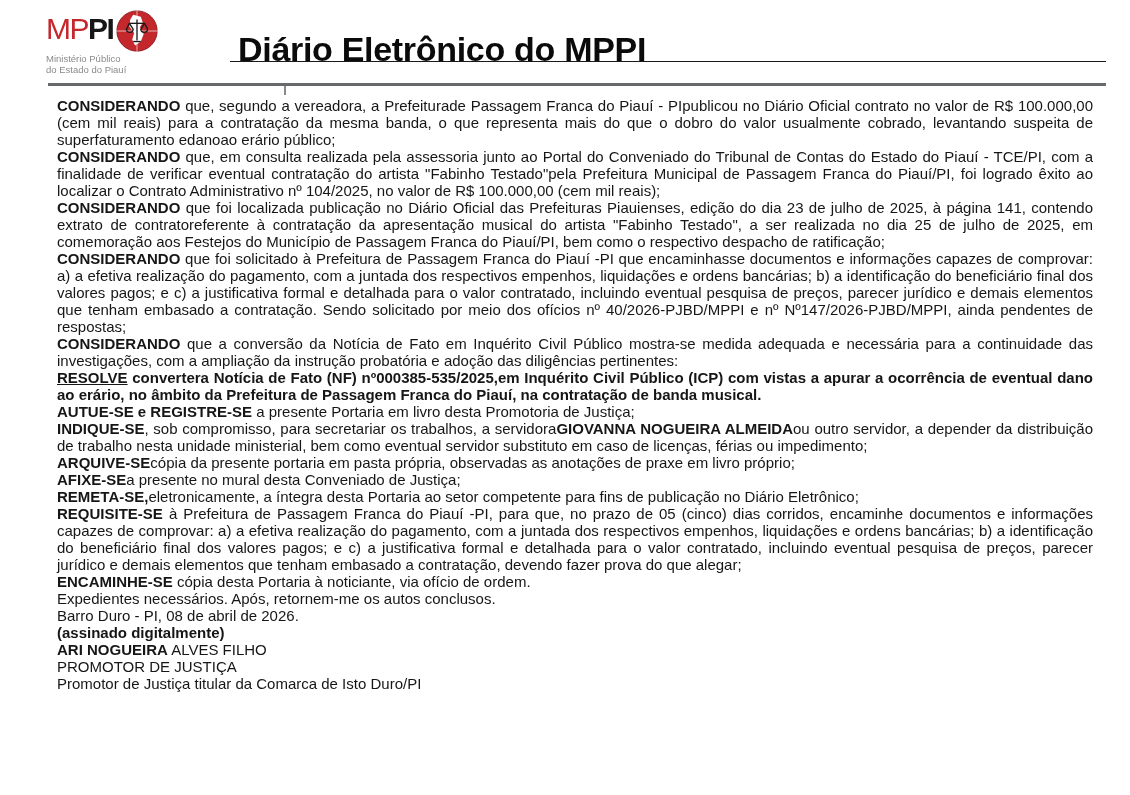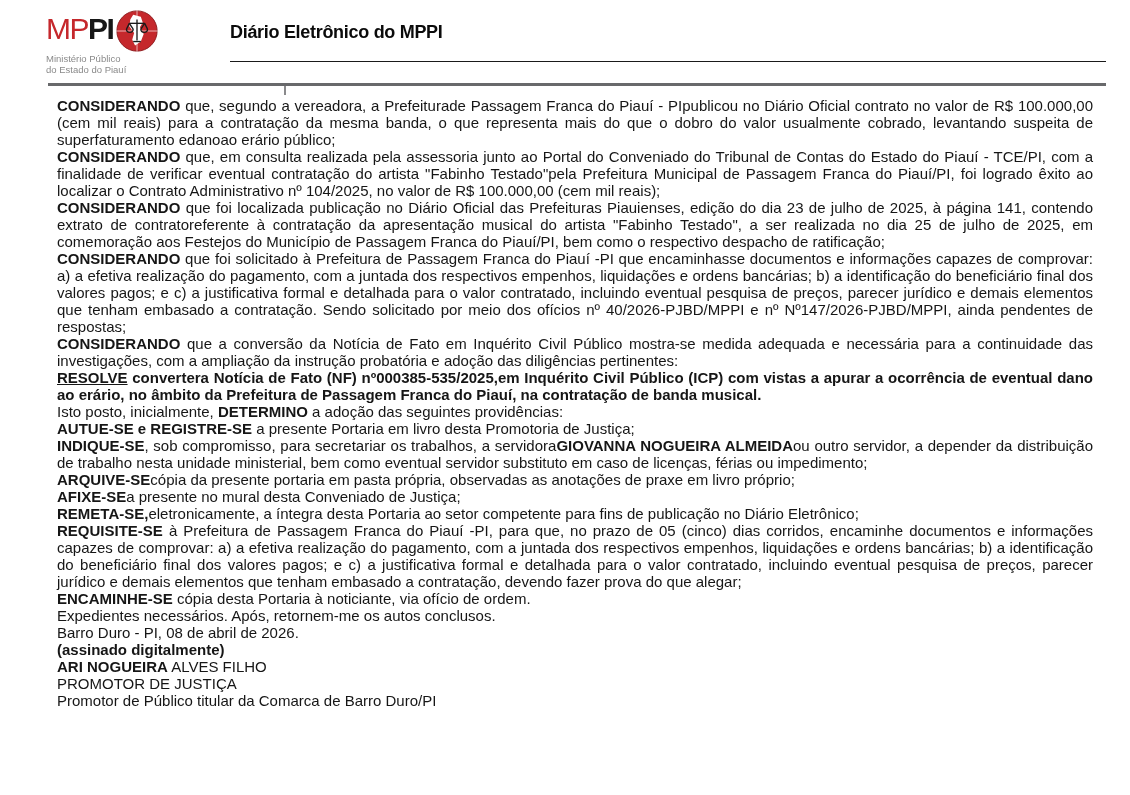--- a/index.html
+++ b/index.html
@@ -10,22 +10,22 @@
   }
   
   .header{position:absolute;left:0;top:0;width:1130px;height:96px;}
   .logo{position:absolute;left:46px;top:12px;width:150px;height:60px;}
   .wordmark{position:relative;height:36px;white-space:nowrap;}
   .wordmark .mp{font-weight:400;font-size:30px;letter-spacing:-1.5px;color:var(--brand-red);}
   .wordmark .pi{font-weight:800;font-size:30px;letter-spacing:-1.5px;color:#161616;}
   .emblem{position:absolute;left:68px;top:-4px;}
   .logo-sub{margin-top:6px;font-size:9.5px;line-height:10.5px;color:#8a8a8a;}
   .title{
-    position:absolute;left:230px;top:22px;margin:0;
-    font-size:18px;font-weight:bold;color:#0b0b0b;letter-spacing:-0.3px;
+    position:absolute;left:230px;top:22px;margin:8px;
+    font-size:34px;font-weight:bold;color:#0b0b0b;letter-spacing:-0.3px;
   }
   .thin-rule{position:absolute;left:230px;top:61px;width:876px;height:1px;background:#1a1a1a;}
   .edition{
     position:absolute;left:230px;top:66px;width:880px;
     font-size:13px;font-weight:bold;letter-spacing:-0.35px;color:#0b0b0b;
   }
   .thick-rule{position:absolute;left:48px;top:83px;width:1058px;height:3px;background:var(--rule-gray);}
   .col-tick{position:absolute;left:284px;top:86px;width:2px;height:9px;background:#8a8a8c;}
   
   .doc{
@@ -73,27 +73,26 @@
   <div class="col-tick"></div>
 </div>
 
 <div class="doc">
     <p><span class="b">CONSIDERANDO</span><span> que, segundo a vereadora, a Prefeiturade Passagem Franca do Piauí - PIpublicou no Diário Oficial contrato no valor de R$ 100.000,00 (cem mil reais) para a contratação da mesma banda, o que representa mais do que o dobro do valor usualmente cobrado, levantando suspeita de superfaturamento edanoao erário público;</span></p>
     <p><span class="b">CONSIDERANDO</span><span> que, em consulta realizada pela assessoria junto ao Portal do Conveniado do Tribunal de Contas do Estado do Piauí - TCE/PI, com a finalidade de verificar eventual contratação do artista "Fabinho Testado"pela Prefeitura Municipal de Passagem Franca do Piauí/PI, foi logrado êxito ao localizar o Contrato Administrativo nº 104/2025, no valor de R$ 100.000,00 (cem mil reais);</span></p>
     <p><span class="b">CONSIDERANDO</span><span> que foi localizada publicação no Diário Oficial das Prefeituras Piauienses, edição do dia 23 de julho de 2025, à página 141, contendo extrato de contratoreferente à contratação da apresentação musical do artista "Fabinho Testado", a ser realizada no dia 25 de julho de 2025, em comemoração aos Festejos do Município de Passagem Franca do Piauí/PI, bem como o respectivo despacho de ratificação;</span></p>
     <p><span class="b">CONSIDERANDO</span><span> que foi solicitado à Prefeitura de Passagem Franca do Piauí -PI que encaminhasse documentos e informações capazes de comprovar: a) a efetiva realização do pagamento, com a juntada dos respectivos empenhos, liquidações e ordens bancárias; b) a identificação do beneficiário final dos valores pagos; e c) a justificativa formal e detalhada para o valor contratado, incluindo eventual pesquisa de preços, parecer jurídico e demais elementos que tenham embasado a contratação. Sendo solicitado por meio dos ofícios nº 40/2026-PJBD/MPPI e nº Nº147/2026-PJBD/MPPI, ainda pendentes de respostas;</span></p>
     <p><span class="b">CONSIDERANDO</span><span> que a conversão da Notícia de Fato em Inquérito Civil Público mostra-se medida adequada e necessária para a continuidade das investigações, com a ampliação da instrução probatória e adoção das diligências pertinentes:</span></p>
     <p><span class="b u">RESOLVE</span><span class="b"> convertera Notícia de Fato (NF) nº000385-535/2025,em Inquérito Civil Público (ICP) com vistas a apurar a ocorrência de eventual dano ao erário, no âmbito da Prefeitura de Passagem Franca do Piauí, na contratação de banda musical.</span></p>
-    <p><span>Isto posto, inicialmente, </span><span class="b">DETERMINO</span><span> a adoção das seguintes providências:</span></p>
     <p><span class="b">AUTUE-SE e REGISTRE-SE</span><span> a presente Portaria em livro desta Promotoria de Justiça;</span></p>
     <p><span class="b">INDIQUE-SE</span><span>, sob compromisso, para secretariar os trabalhos, a servidora</span><span class="b">GIOVANNA NOGUEIRA ALMEIDA</span><span>ou outro servidor, a depender da distribuição de trabalho nesta unidade ministerial, bem como eventual servidor substituto em caso de licenças, férias ou impedimento;</span></p>
     <p><span class="b">ARQUIVE-SE</span><span>cópia da presente portaria em pasta própria, observadas as anotações de praxe em livro próprio;</span></p>
     <p><span class="b">AFIXE-SE</span><span>a presente no mural desta Conveniado de Justiça;</span></p>
     <p><span class="b">REMETA-SE,</span><span>eletronicamente, a íntegra desta Portaria ao setor competente para fins de publicação no Diário Eletrônico;</span></p>
     <p><span class="b">REQUISITE-SE</span><span> à Prefeitura de Passagem Franca do Piauí -PI, para que, no prazo de 05 (cinco) dias corridos, encaminhe documentos e informações capazes de comprovar: a) a efetiva realização do pagamento, com a juntada dos respectivos empenhos, liquidações e ordens bancárias; b) a identificação do beneficiário final dos valores pagos; e c) a justificativa formal e detalhada para o valor contratado, incluindo eventual pesquisa de preços, parecer jurídico e demais elementos que tenham embasado a contratação, devendo fazer prova do que alegar;</span></p>
     <p><span class="b">ENCAMINHE-SE</span><span> cópia desta Portaria à noticiante, via ofício de ordem.</span></p>
     <p><span>Expedientes necessários. Após, retornem-me os autos conclusos.</span></p>
     <p><span>Barro Duro - PI, 08 de abril de 2026.</span></p>
     <p><span class="b">(assinado digitalmente)</span></p>
     <p><span class="b">ARI NOGUEIRA</span><span> ALVES FILHO</span></p>
     <p><span>PROMOTOR DE JUSTIÇA</span></p>
-    <p><span>Promotor de Público titular da Comarca de Barro Duro/PI</span></p>
+    <p><span>Promotor de Justiça titular da Comarca de Isto Duro/PI</span></p>
   </div>
 
 </body></html>

